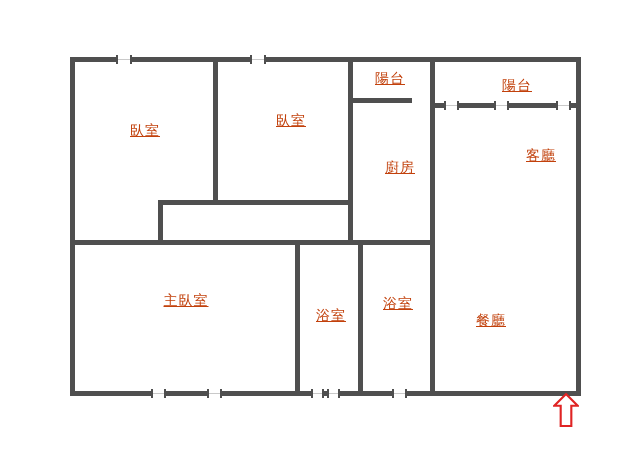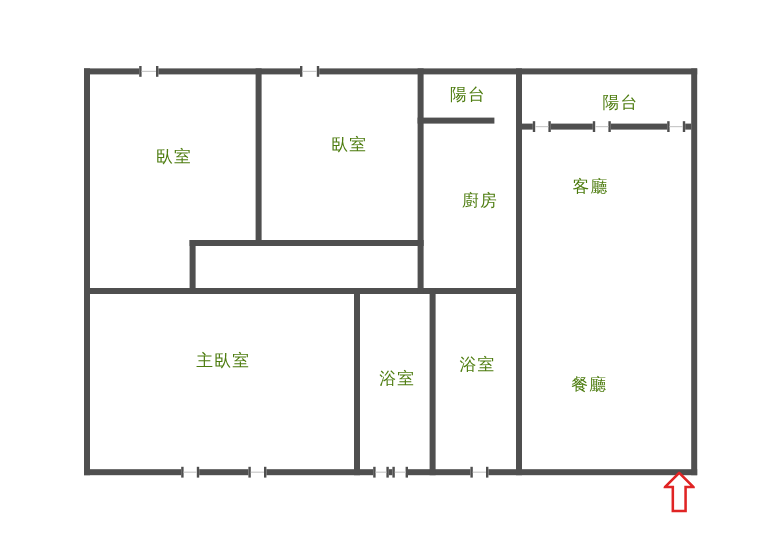--- a/index.html
+++ b/index.html
@@ -32,23 +32,24 @@
     position: absolute;
     left: 0; right: 0; top: 50%;
     height: 1px;
     margin-top: -1px;
     background: #c9c9c9;
   }
   .room-label {
     position: absolute;
     transform: translate(-50%, -50%);
     font-size: 14px;
-    color: #4d7c0f;
+    color: #c2410c;
     letter-spacing: 1px;
     white-space: nowrap;
+    text-decoration: underline;
   }
   .entrance {
     position: absolute;
     left: 553px;
     top: 393px;
     width: 26px;
     height: 34px;
   }
 </style>
 </head>
@@ -81,21 +82,21 @@
   <div class="win" style="left:207px; top:389px; width:15px;"></div>
   <div class="win" style="left:311px; top:389px; width:13px;"></div>
   <div class="win" style="left:327px; top:389px; width:13px;"></div>
   <div class="win" style="left:392px; top:389px; width:15px;"></div>
 
   <span class="room-label" style="left:145px; top:131px;">臥室</span>
   <span class="room-label" style="left:291px; top:121px;">臥室</span>
   <span class="room-label" style="left:390px; top:79px;">陽台</span>
   <span class="room-label" style="left:517px; top:86px;">陽台</span>
   <span class="room-label" style="left:400px; top:154px;margin-top:14px;">廚房</span>
-  <span class="room-label" style="left:492px; top:156px;">客廳</span>
+  <span class="room-label" style="left:541px; top:156px;">客廳</span>
   <span class="room-label" style="left:186px; top:301px;text-align:right;">主臥室</span>
   <span class="room-label" style="left:331px; top:316px;">浴室</span>
   <span class="room-label" style="left:398px; top:304px;">浴室</span>
   <span class="room-label" style="left:461px; top:321px;margin-left:30px;">餐廳</span>
 
   <svg class="entrance" viewBox="0 0 24 32" width="26" height="34">
     <path d="M12 1 L23 12 L17 12 L17 31 L7 31 L7 12 L1 12 Z" fill="#ffffff" stroke="#e02424" stroke-width="2" stroke-linejoin="miter"></path>
   </svg>
 
 </div>

